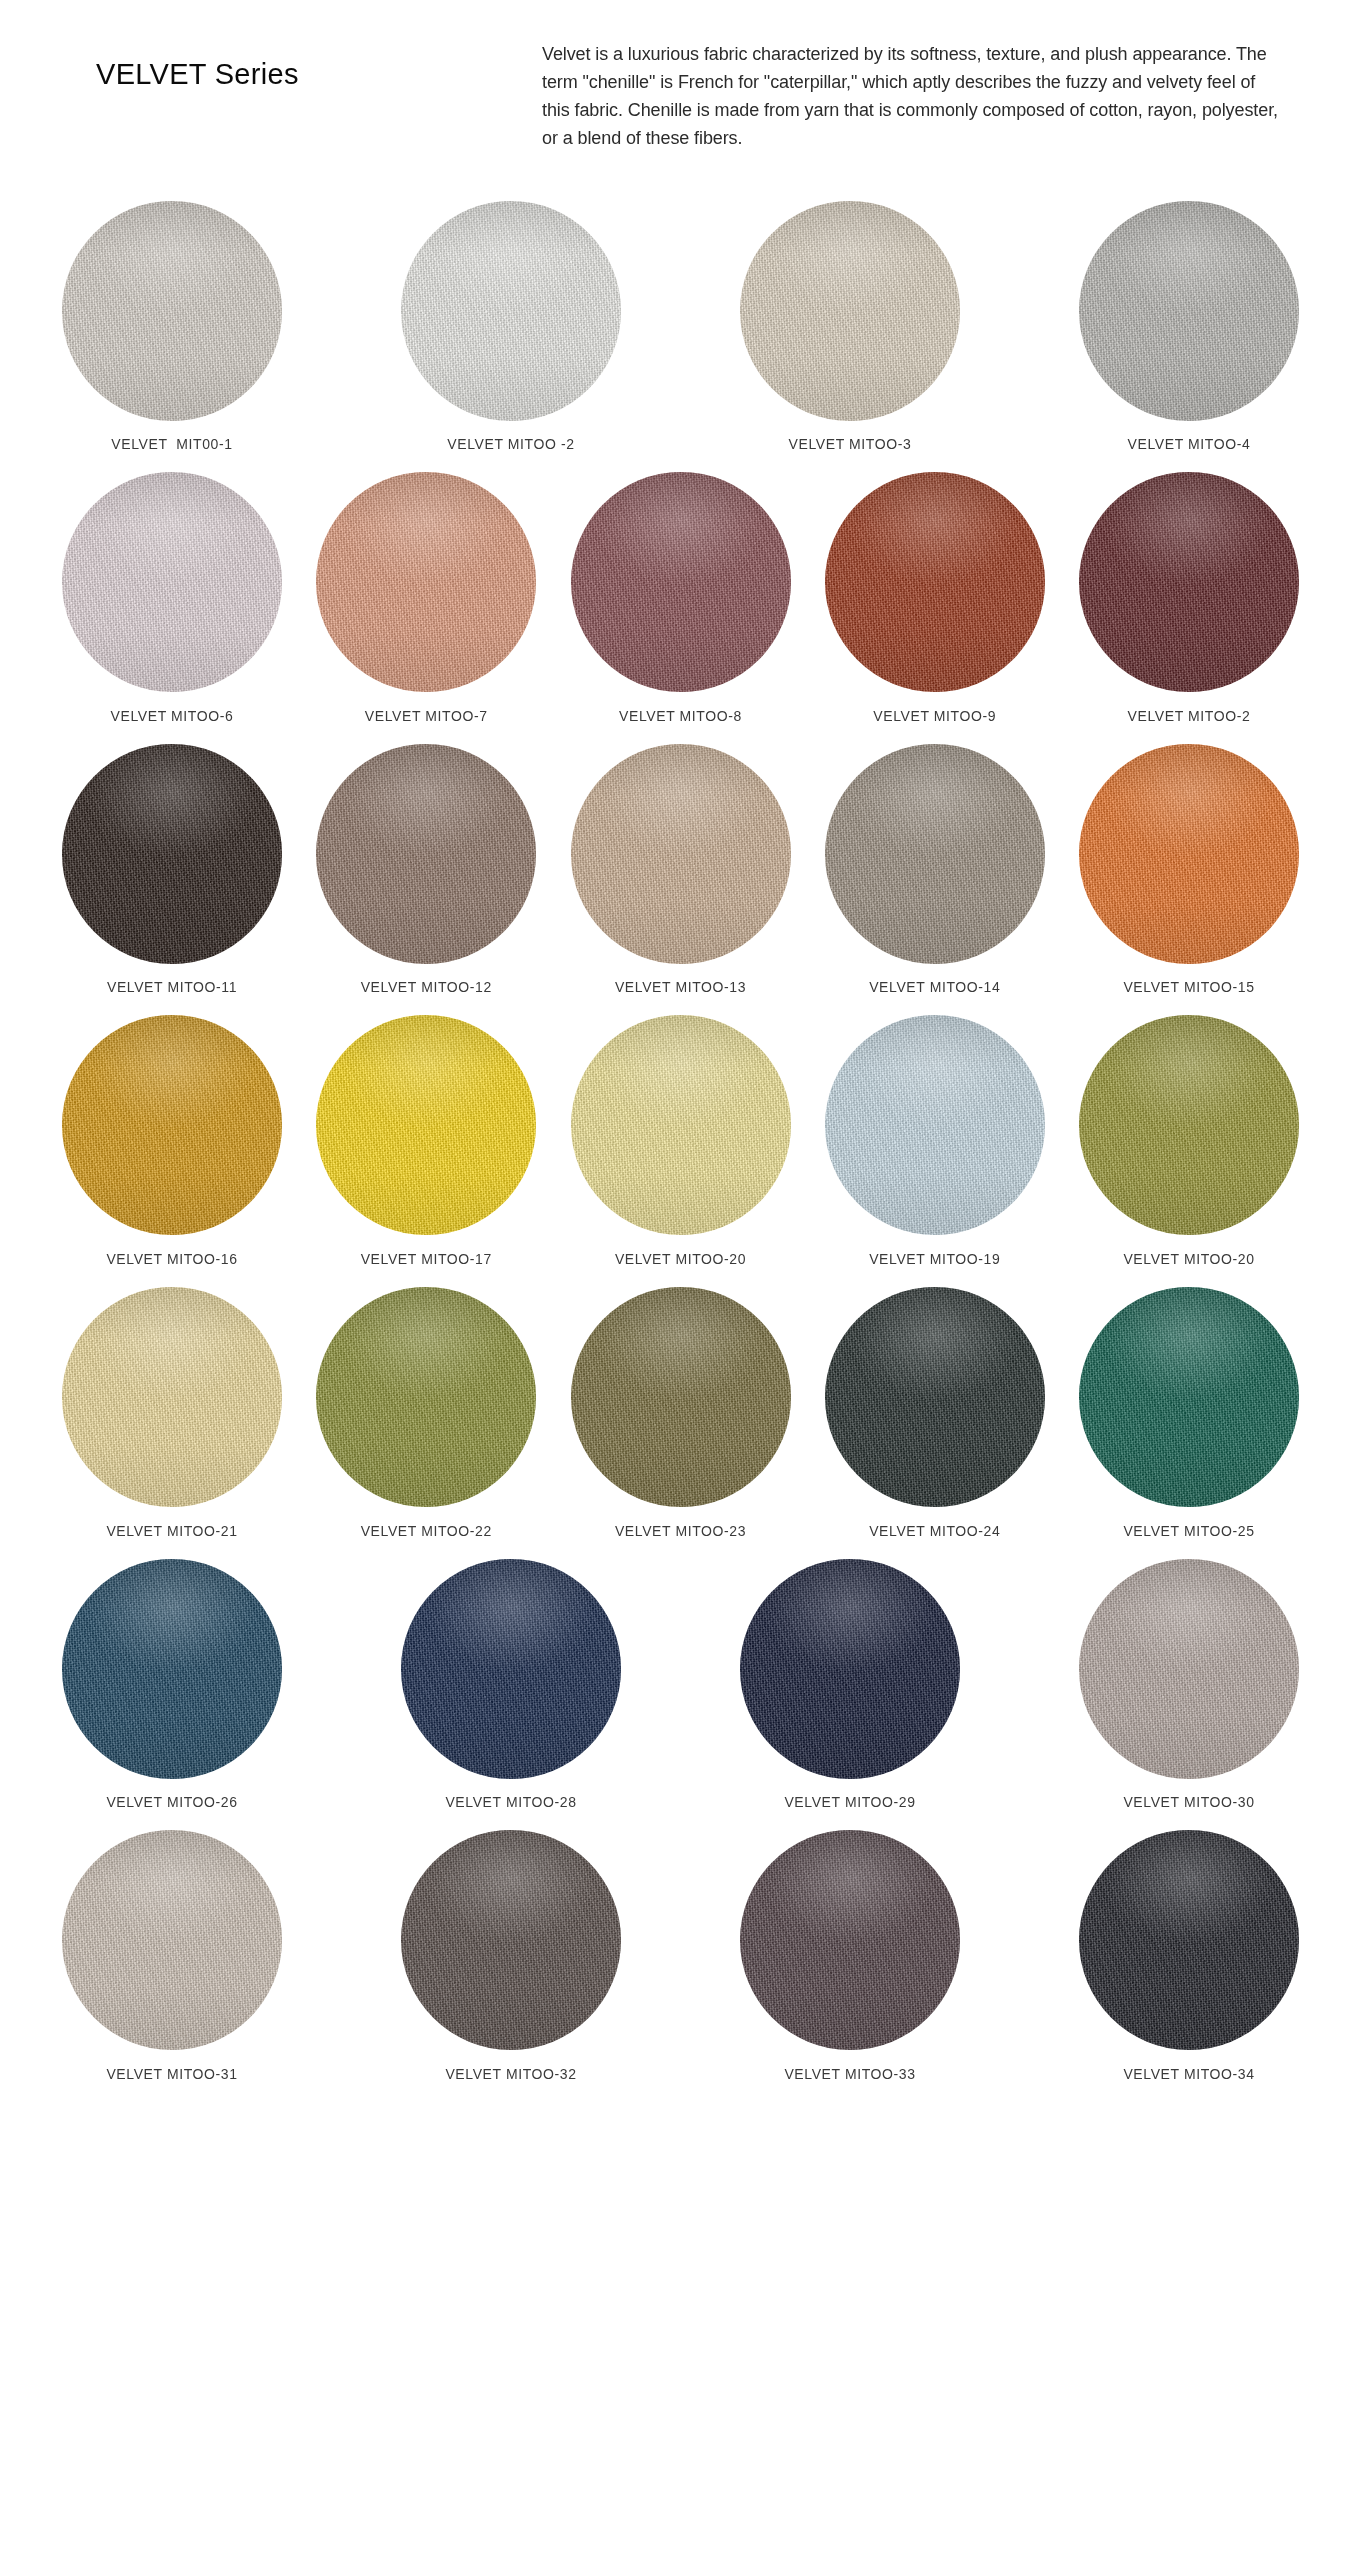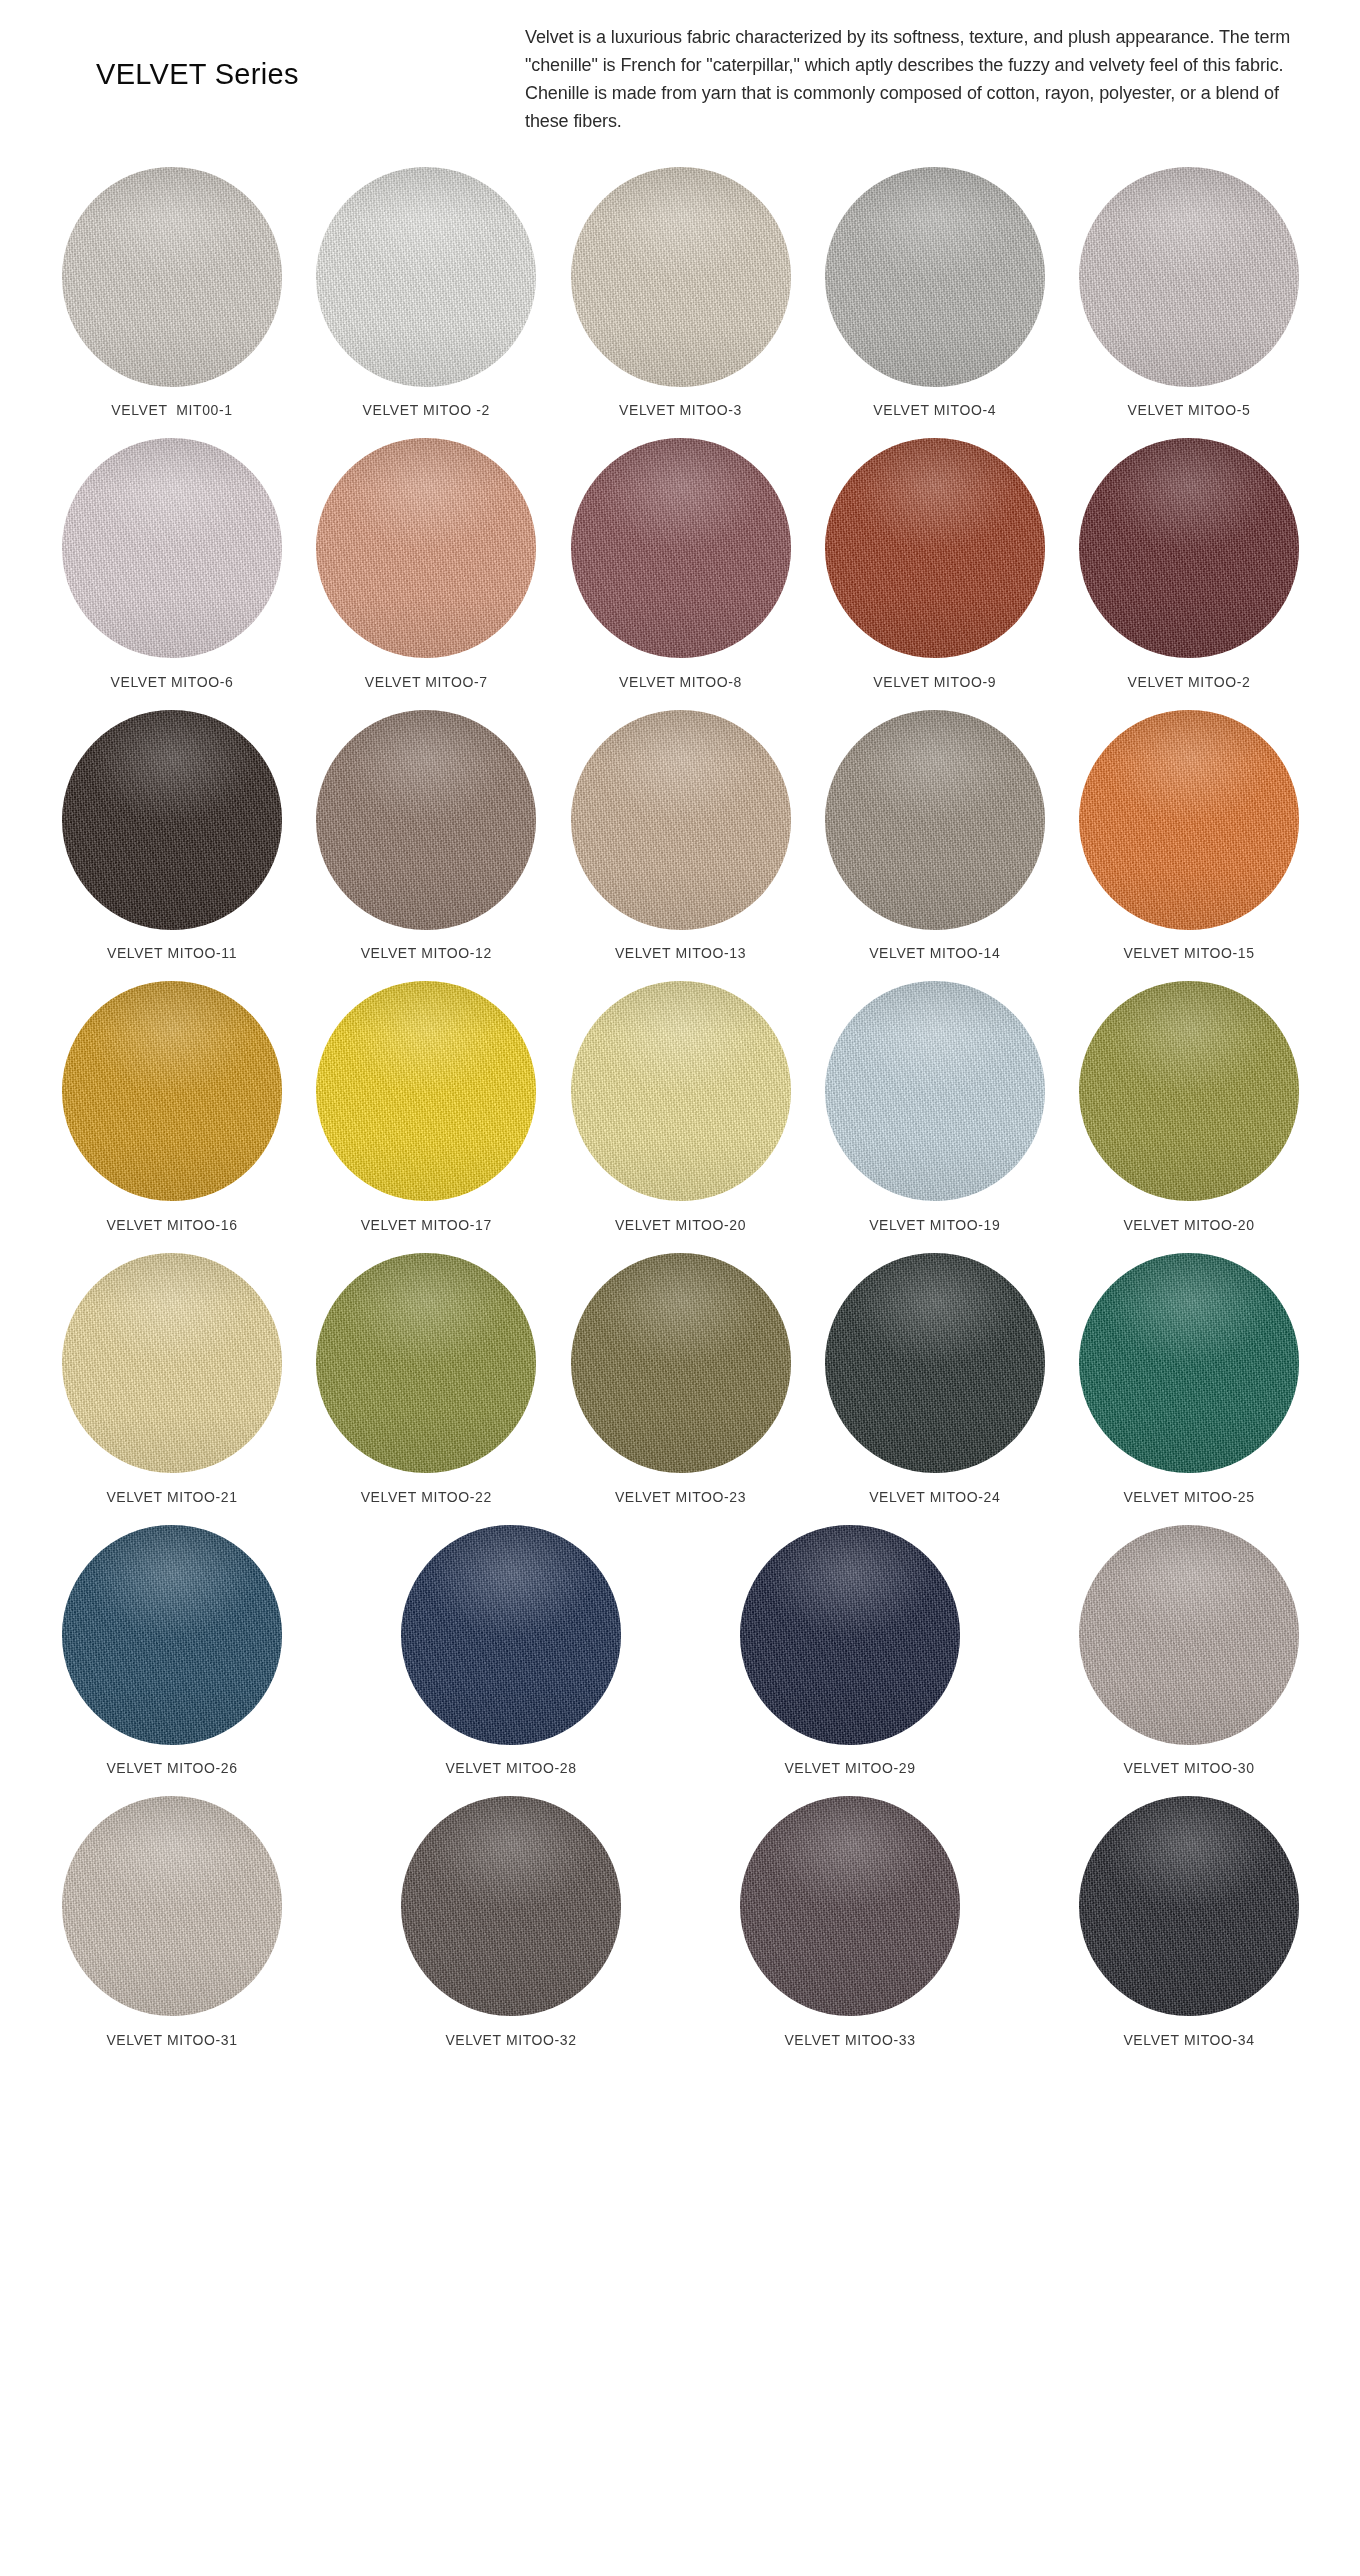--- a/index.html
+++ b/index.html
@@ -43,21 +43,21 @@
     padding-top: 5.7px;
     max-width: 772px;
   }
   .intro-text {
     font-family: "Liberation Sans", sans-serif;
     font-size: 18px;
     font-weight: 300;
     line-height: 1.55;
     color: #2b2b2b;
     letter-spacing: -0.1px;
-    margin: 0;
+    margin: 17px;
   }
 
   
   .swatch-grid {
     margin-top: 31px;
     padding: 0 55px 0 55px;
   }
   .swatch-row {
     display: flex;
     justify-content: space-between;
@@ -146,26 +146,20 @@
           <div class="swatch-disc" style="background-color: rgb(222, 211, 193);"></div>
         </div>
         <div class="swatch-label">VELVET MITOO-3</div>
       </div>
       <div class="swatch-cell">
         <div class="swatch-disc-wrap">
           <div class="swatch-disc" style="background-color: rgb(185, 184, 180);"></div>
         </div>
         <div class="swatch-label">VELVET MITOO-4</div>
       </div>
-      <div class="swatch-cell">
-        <div class="swatch-disc-wrap">
-          <div class="swatch-disc" style="background-color: rgb(210, 200, 200);"></div>
-        </div>
-        <div class="swatch-label">VELVET MITOO-5</div>
-      </div>
     </div>
     <div class="swatch-row">
       <div class="swatch-cell">
         <div class="swatch-disc-wrap">
           <div class="swatch-disc" style="background-color: rgb(227, 214, 218);"></div>
         </div>
         <div class="swatch-label">VELVET MITOO-6</div>
       </div>
       <div class="swatch-cell">
         <div class="swatch-disc-wrap">

